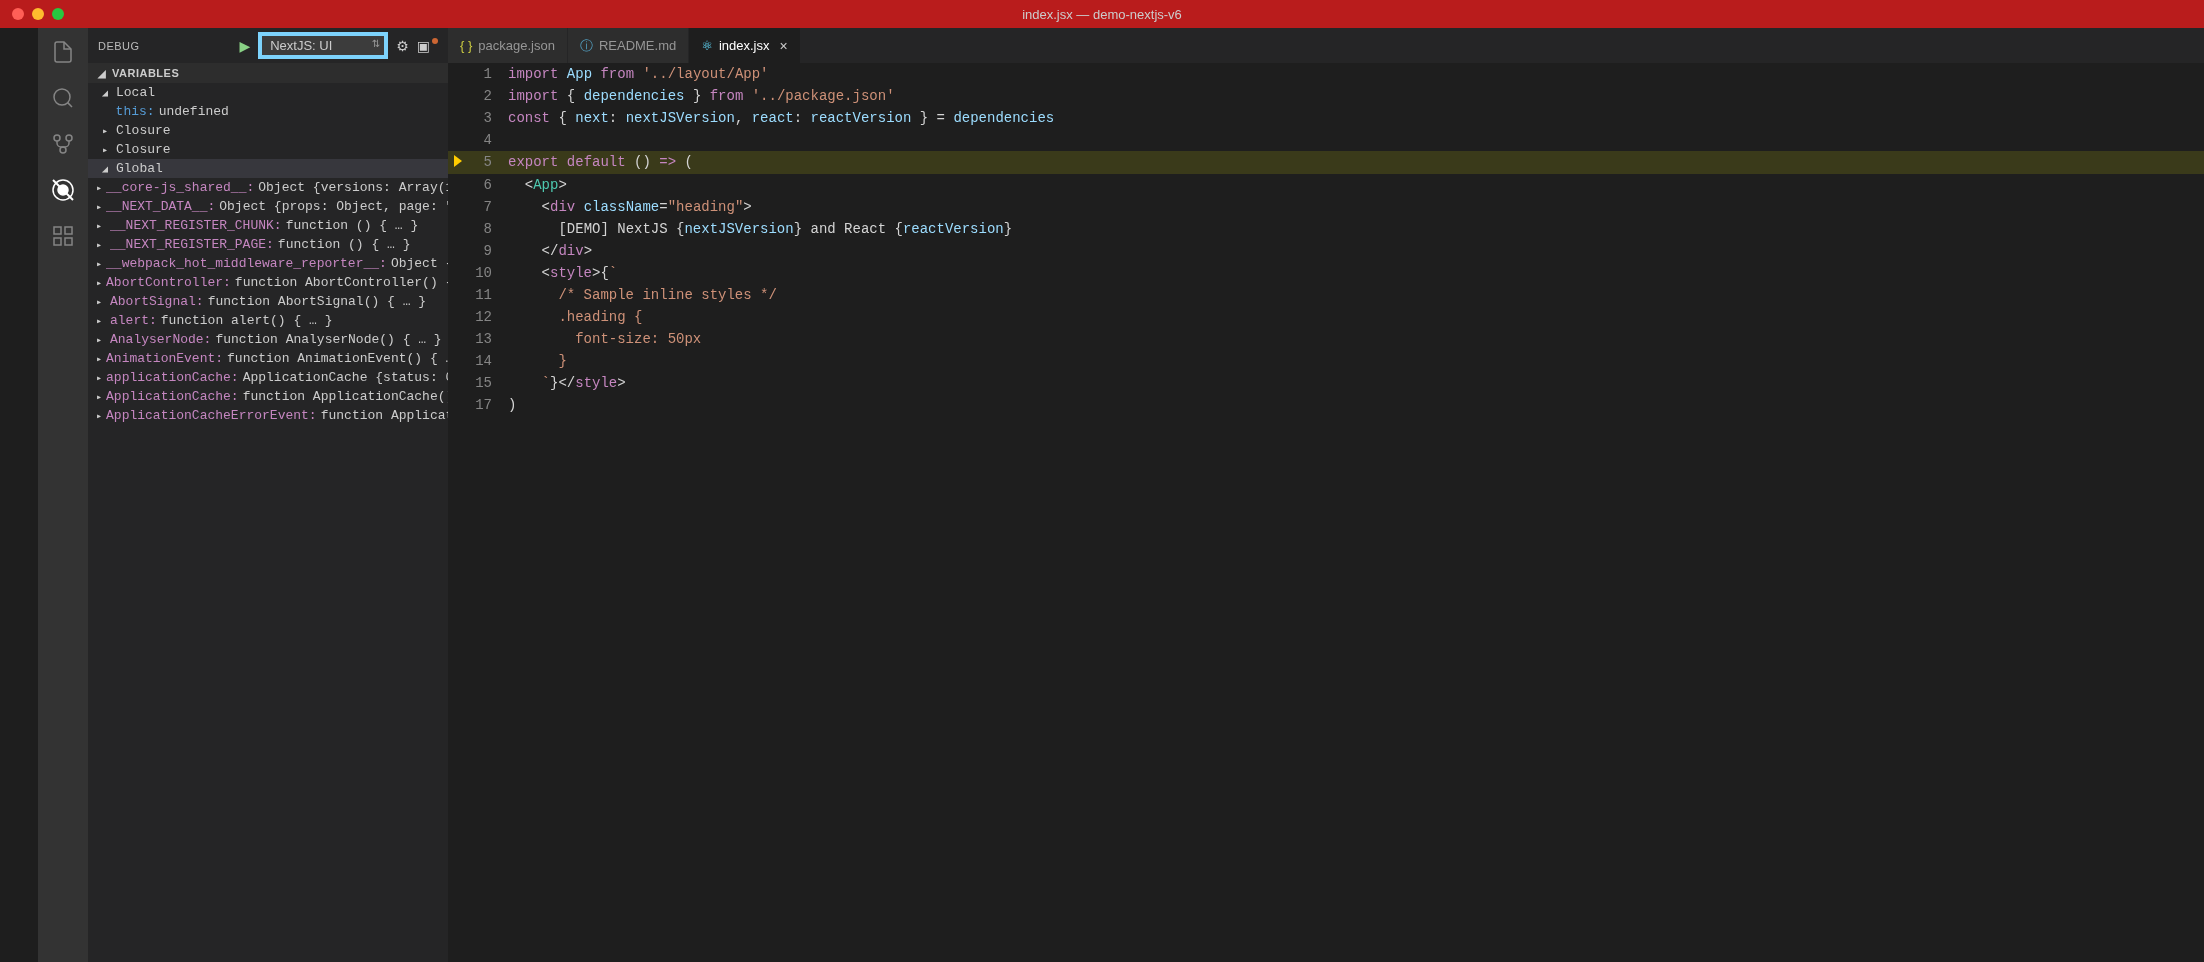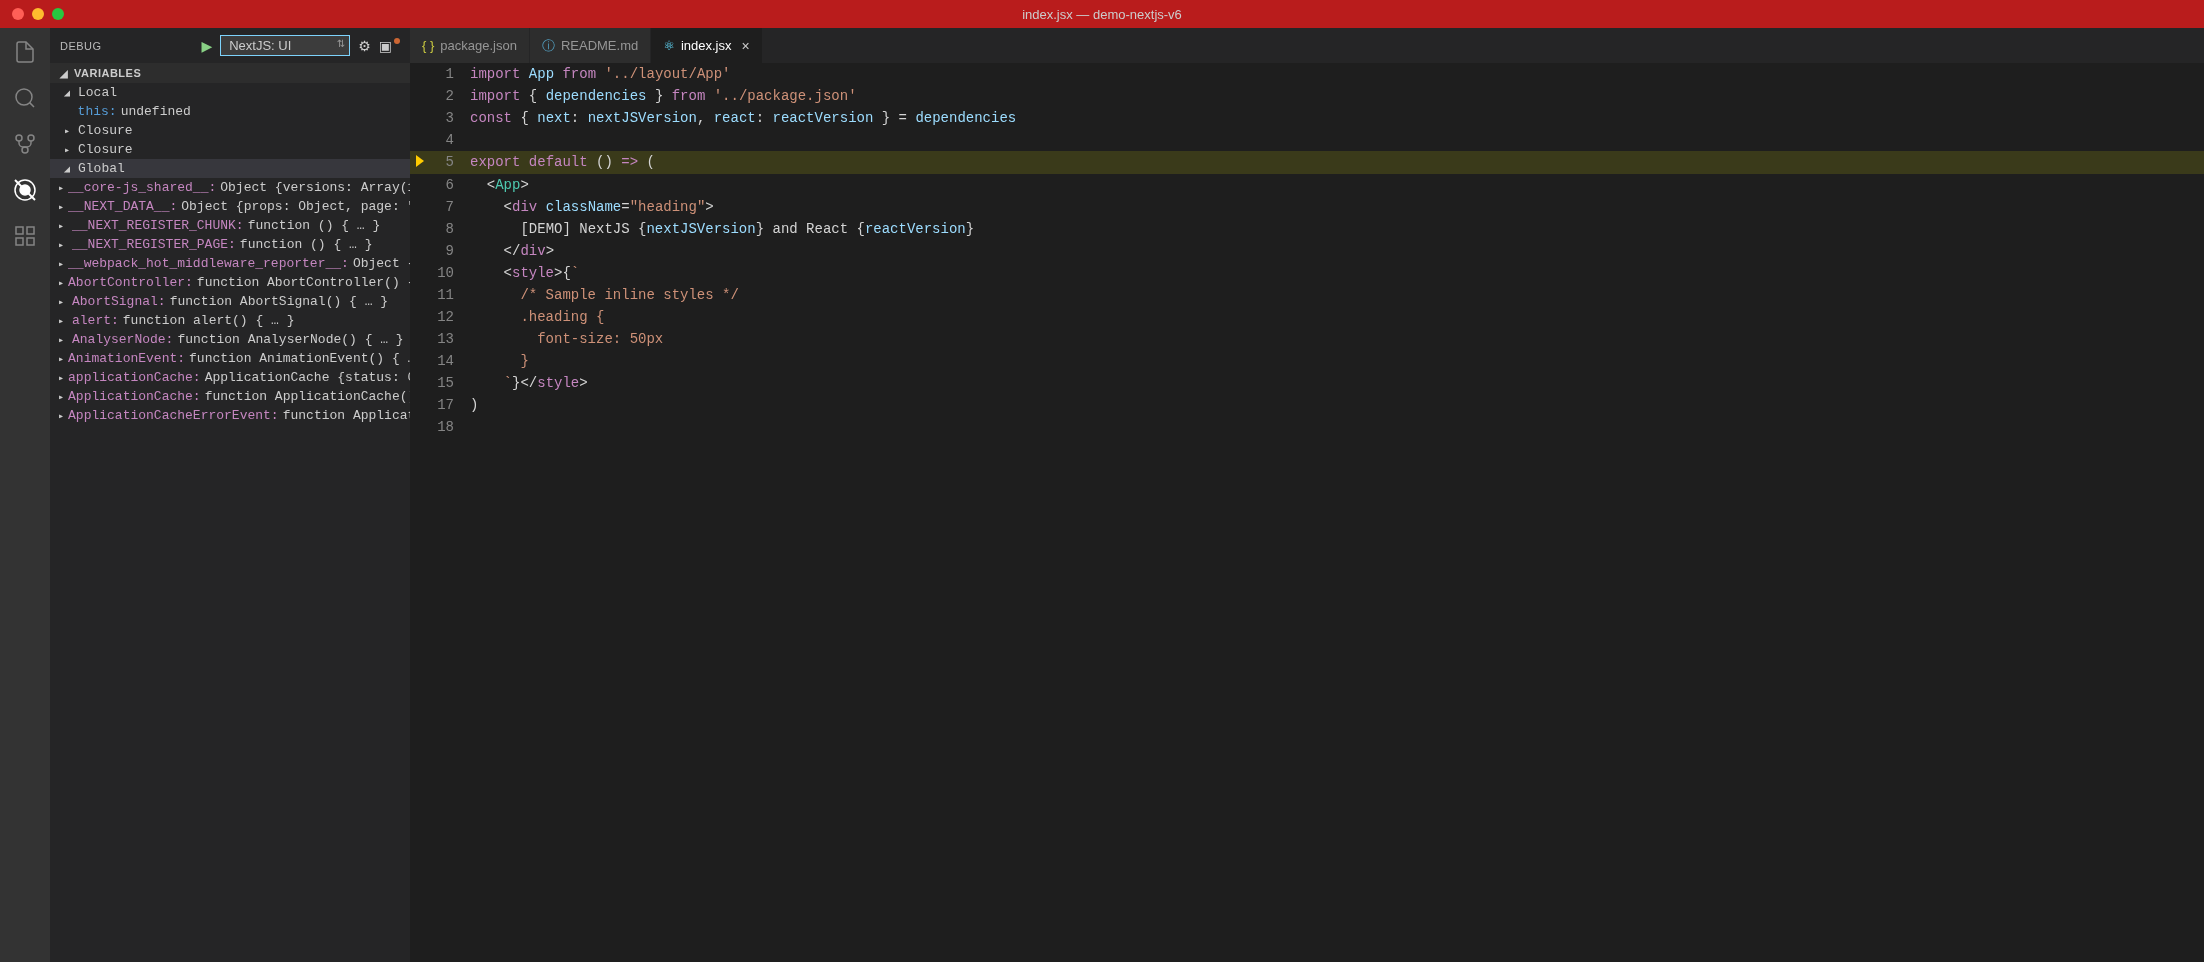--- a/index.html
+++ b/index.html
@@ -33,20 +33,21 @@
 .title-text {
   position: absolute;
   left: 50%;
   transform: translateX(-50%);
   font-size: 13px;
   color: #cccccc;
 }
 .main {
   display: flex;
   height: calc(100vh - 28px);
+  margin-left: 38px;
 }
 .activity-bar {
   width: 50px;
   background: #333333;
   display: flex;
   flex-direction: column;
   align-items: center;
   padding-top: 10px;
   gap: 18px;
 }
@@ -83,21 +84,21 @@
   letter-spacing: 0.5px;
 }
 .debug-play {
   color: #89d185;
   cursor: pointer;
   font-size: 14px;
   margin-left: auto;
 }
 .debug-config {
   background: #3c3c3c;
-  border: 1px solid #7dd3fc;
+  border: 4px solid #7dd3fc;
   color: #cccccc;
   padding: 2px 18px 2px 8px;
   font-size: 13px;
   position: relative;
   min-width: 130px;
 }
 .debug-config::after {
   content: '⇅';
   position: absolute;
   right: 4px;
@@ -480,21 +481,16 @@
           <div class="line">
             <div class="gutter-bp"></div>
             <div class="gutter-ln">15</div>
             <div class="code"><span class="tok-str">    `</span><span class="tok-op">}&lt;/</span><span class="tok-kw">style</span><span class="tok-op">&gt;</span></div>
           </div>
           <div class="line">
             <div class="gutter-bp"></div>
             <div class="gutter-ln">17</div>
             <div class="code"><span class="tok-op">)</span></div>
           </div>
-          <div class="line">
-            <div class="gutter-bp"></div>
-            <div class="gutter-ln">18</div>
-            <div class="code"></div>
-          </div>
         </div>
     </div>
   </div>
 </div>
 
 </body></html>

